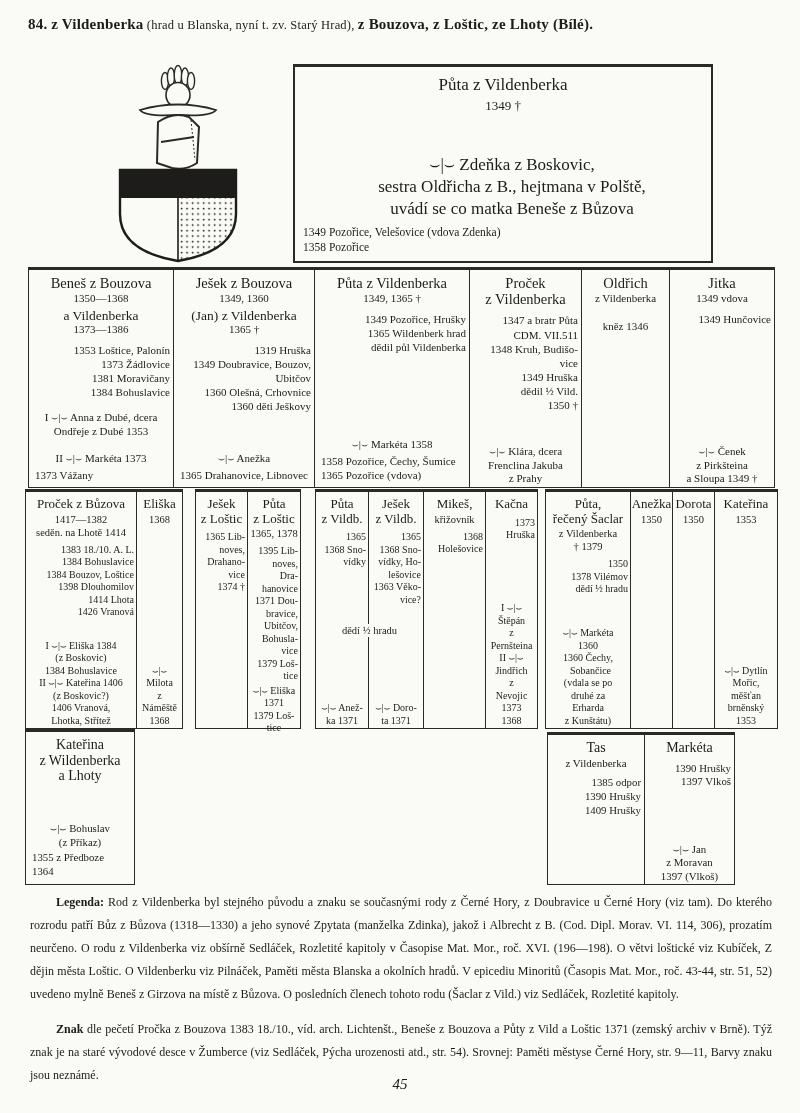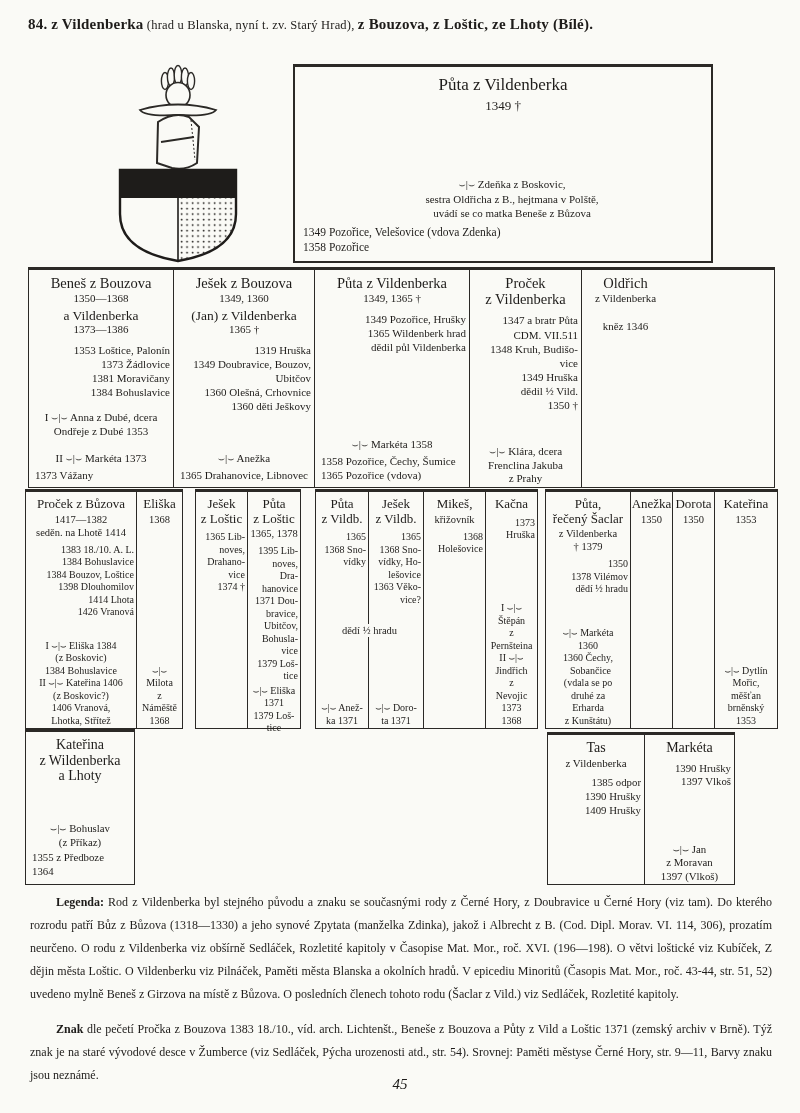--- a/index.html
+++ b/index.html
@@ -40,21 +40,21 @@
 
   .row4 .c-title{font-size:14px;}
   .row4 .c-events{font-size:10.8px;}
   .row4 .c-marriage{font-size:10.8px;}
   .row4 .c-post{font-size:10.8px;}
 
   
   .topbox{position:absolute;left:293px;top:64px;width:420px;height:199px;border:2px solid var(--line);border-top-width:3px;box-sizing:border-box;display:flex;flex-direction:column;padding-top:8px;background:var(--paper);}
   .tb-t{font-size:17px;text-align:center;}
   .tb-st{font-size:13px;text-align:center;margin-top:3px;}
-  .tb-mr{margin-top:auto;font-size:11px;text-align:center;line-height:1.3;margin-left:18px;}
+  .tb-mr{margin-top:auto;font-size:17px;text-align:center;line-height:1.3;margin-left:18px;}
   .tb-po{font-size:11.5px;text-align:left;line-height:1.3;padding:5px 6px 6px 8px;}
 
   
   .span-note{position:absolute;left:0;top:132px;width:107px;text-align:center;font-size:10.5px;background:var(--paper);z-index:2;padding:1px 0;}
 
   
   .legend{position:absolute;left:30px;top:891px;width:742px;font-size:12px;line-height:23px;text-align:justify;}
   .legend p{margin:0;text-indent:26px;}
   .legend p + p{margin-top:12px;}
   .legend .b{font-weight:bold;}
@@ -164,20 +164,28 @@
         <div class="c-marriage" data-bind="row2.procek.marriage">⌣|⌣ Klára, dcera
 Frenclina Jakuba
 z Prahy</div>
       </div>
     <div class="cell" style="width:88px;">
         <div class="c-title" data-bind="row2.oldrich.title">Oldřich</div>
         <div class="c-subtitle" data-bind="row2.oldrich.subtitle">z Vildenberka
 
 kněz 1346</div>
       </div>
+    <div class="cell" style="flex:1;">
+        <div class="c-title" data-bind="row2.jitka.title">Jitka</div>
+        <div class="c-subtitle" data-bind="row2.jitka.subtitle">1349 vdova</div>
+        <div class="c-events" data-bind="row2.jitka.events">1349 Hunčovice</div>
+        <div class="c-marriage" data-bind="row2.jitka.marriage">⌣|⌣ Čenek
+z Pirkšteina
+a Sloupa 1349 †</div>
+      </div>
   </div>
 
   <div class="box rowbox row3" style="left:25px;top:489px;width:158px;height:240px;">
     <div class="cell" style="width:110px;">
         <div class="c-title" data-bind="row3.procek_buzova.title">Proček z Bůzova</div>
         <div class="c-subtitle" data-bind="row3.procek_buzova.subtitle">1417—1382
 seděn. na Lhotě 1414</div>
         <div class="c-events" data-bind="row3.procek_buzova.events">1383 18./10. A. L.
 1384 Bohuslavice
 1384 Bouzov, Loštice

